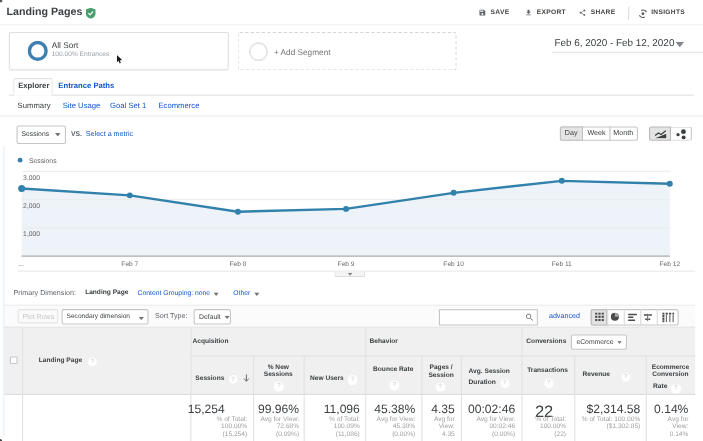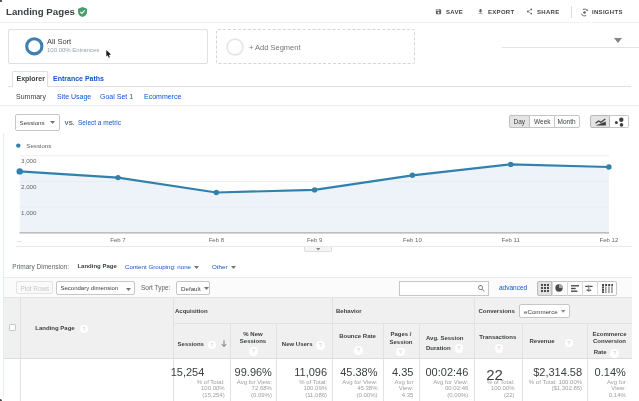--- a/index.html
+++ b/index.html
@@ -54,20 +54,21 @@
 <svg class="abs" style="left:105.6px;top:50px;" width="5.5" height="8" viewBox="0 0 5.5 8">
       <path d="M0.3 0 L0.3 6.6 L1.8 5.3 L2.8 7.8 L3.9 7.3 L2.9 4.9 L5 4.6 Z" fill="#1a1a1a"></path>
     </svg>
 
 <div class="abs" style="left:216px;top:29px;width:199px;height:35px;border:1px dashed #d5d5d5;border-radius:2px;background:#fff;"></div>
 <svg class="abs" style="left:225.5px;top:38px;" width="18" height="18" viewBox="0 0 18 18">
       <circle cx="9" cy="9" r="7.9" fill="none" stroke="#e6e6e6" stroke-width="1.7"></circle>
     </svg>
 <div class="abs" style="left:249px;top:42.7px;font-size:7.5px;color:#757575;">+ Add Segment</div>
 
+<div class="abs" style="left:504px;top:34px;font-size:9px;color:#3c4043;">Feb 6, 2020 - Feb 12, 2020</div>
 <svg class="abs" style="left:613.5px;top:38px;" width="8" height="5" viewBox="0 0 8 5">
       <path d="M0 0 L8 0 L4 5 Z" fill="#80868b"></path>
     </svg>
 <div class="abs" style="left:502px;top:47px;width:137px;height:1px;background:#e3e3e3;"></div>
 
 <div class="abs" style="left:8px;top:86px;width:623px;height:1px;background:#e0e0e0;"></div>
 <div class="abs" style="left:12px;top:71px;width:36px;height:16px;background:#fff;border:1px solid #e0e0e0;border-bottom:none;border-radius:2px 2px 0 0;z-index:3;"></div>
 <div class="abs b" style="left:16.5px;top:75px;font-size:7px;color:#3c4043;z-index:4;">Explorer</div>
 <div class="abs b" style="left:53px;top:75px;font-size:7px;color:#1155cc;">Entrance Paths</div>
 

